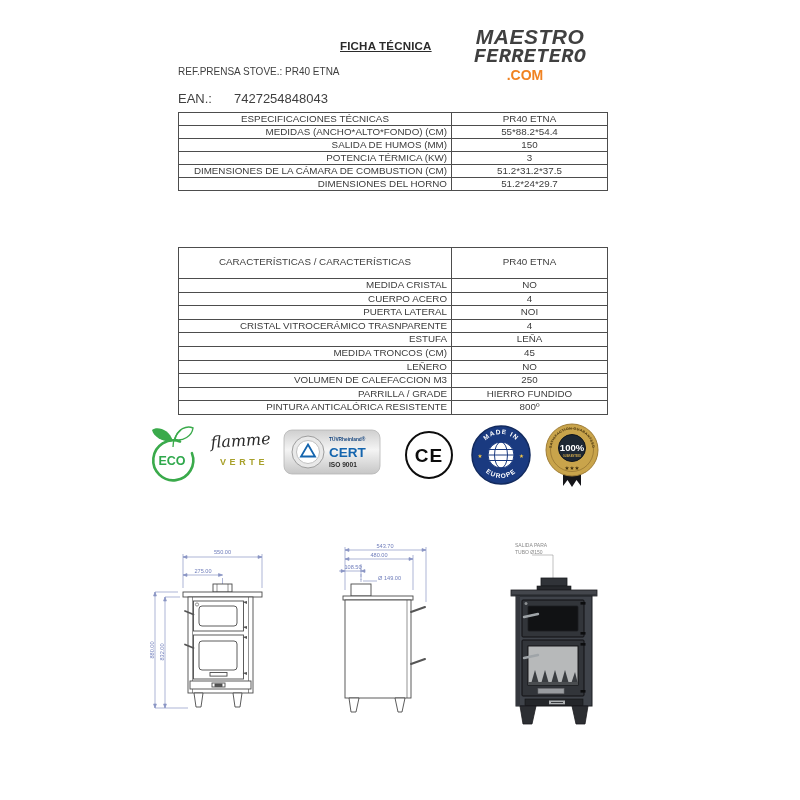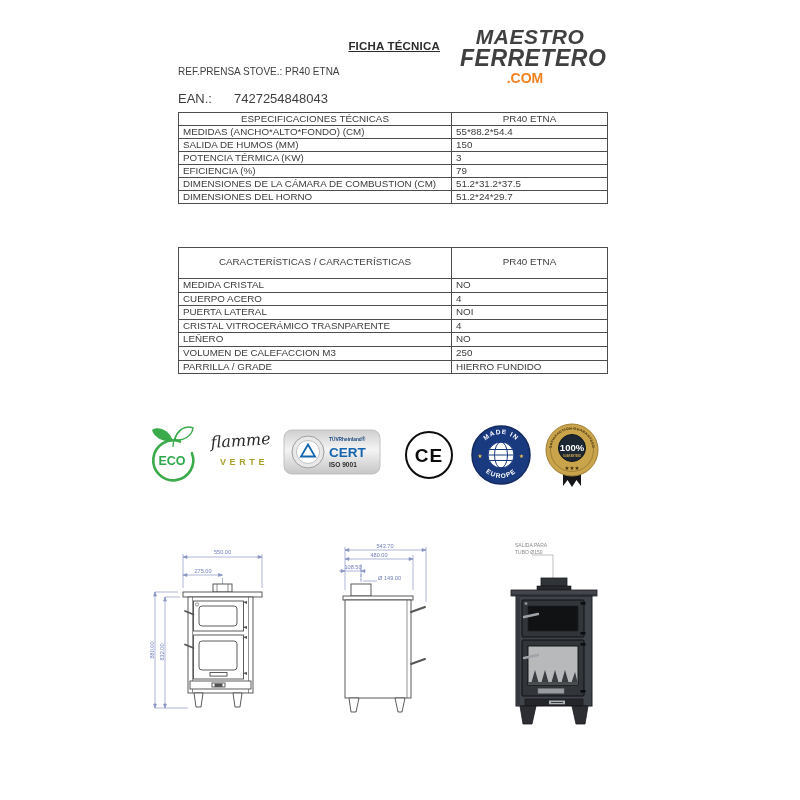--- a/index.html
+++ b/index.html
@@ -1,39 +1,39 @@
 <!DOCTYPE html>
 <html><head>
 <meta charset="utf-8">
 <style>
   html,body{margin:0;padding:0;background:#fff;}
   #page{position:relative;width:800px;height:800px;background:#ffffff;overflow:hidden;
         font-family:"Liberation Sans",sans-serif;color:#3a3a3a;}
   .abs{position:absolute;}
   
-  .title{left:340px;top:40px;width:100px;text-align:right;font-size:11.5px;font-weight:bold;
+  .title{left:340px;top:40px;width:100px;text-align:left;font-size:11.5px;font-weight:bold;
          color:#2b2b2b;text-decoration:underline;letter-spacing:.2px;}
   .brand{left:460px;top:26px;width:140px;text-align:center;line-height:1;}
   .brand .b1,.brand .b2{font-size:21px;font-weight:bold;font-style:italic;color:#404040;letter-spacing:.5px;}
-  .brand .b2{font-size:23px;}
+  .brand .b2{font-size:20px;font-family:Liberation Mono, monospace;}
   .brand .b3{font-size:14px;font-weight:bold;color:#f08221;text-align:center;padding-right:10px;margin-top:1px;}
   .refline{left:178px;top:66px;font-size:10px;color:#3f3f3f;}
   .eanline{left:178px;top:91px;font-size:13px;color:#3f3f3f;}
   .eanline .v{margin-left:22px;}
   
   table.spec{position:absolute;border-collapse:collapse;table-layout:fixed;width:415px;
              font-size:9.8px;color:#3c3c3c;}
   table.spec td{border:1px solid #4d4d4d;padding:0 4px;white-space:nowrap;overflow:hidden;}
   .t1{left:178px;top:112px;}
   .t2{left:178px;top:247px;}
   .t1 td{height:12px;line-height:12px;margin-left:48px;}
   .t2 td{height:12.6px;line-height:12.6px;}
   .t2 tr.hdr td{height:27px;line-height:22px;vertical-align:top;padding-top:3px;}
-  td.c0{width:264px;}
-  td.c1{width:147px;}
+  td.c0{width:264px;text-align:right;}
+  td.c1{width:147px;text-align:center;}
   tr.hdr td{text-align:center;}
   
   svg text{font-family:"Liberation Sans",sans-serif;}
   .dimtxt{fill:#6f7dbb;font-size:5.6px;}
   .script{font-family:"DejaVu Serif",serif;font-style:italic;}
 </style>
 </head>
 <body>
 
 <div id="page">
@@ -61,24 +61,20 @@
         </tr>
     <tr>
           <td class="c0">SALIDA DE HUMOS (MM)</td>
           <td class="c1">150</td>
         </tr>
     <tr>
           <td class="c0">POTENCIA TÉRMICA (KW)</td>
           <td class="c1">3</td>
         </tr>
     <tr>
-          <td class="c0">EFICIENCIA (%)</td>
-          <td class="c1">79</td>
-        </tr>
-    <tr>
           <td class="c0">DIMENSIONES DE LA CÁMARA DE COMBUSTION (CM)</td>
           <td class="c1">51.2*31.2*37.5</td>
         </tr>
     <tr>
           <td class="c0">DIMENSIONES DEL HORNO</td>
           <td class="c1">51.2*24*29.7</td>
         </tr>
   </tbody>
     </table>
 
@@ -98,30 +94,42 @@
         </tr>
     <tr>
           <td class="c0">PUERTA LATERAL</td>
           <td class="c1">NOI</td>
         </tr>
     <tr>
           <td class="c0">CRISTAL VITROCERÁMICO TRASNPARENTE</td>
           <td class="c1">4</td>
         </tr>
     <tr>
+          <td class="c0">ESTUFA</td>
+          <td class="c1">LEÑA</td>
+        </tr>
+    <tr>
+          <td class="c0">MEDIDA TRONCOS (CM)</td>
+          <td class="c1">45</td>
+        </tr>
+    <tr>
           <td class="c0">LEÑERO</td>
           <td class="c1">NO</td>
         </tr>
     <tr>
           <td class="c0">VOLUMEN DE CALEFACCION M3</td>
           <td class="c1">250</td>
         </tr>
     <tr>
           <td class="c0">PARRILLA / GRADE</td>
           <td class="c1">HIERRO FUNDIDO</td>
+        </tr>
+    <tr>
+          <td class="c0">PINTURA ANTICALÓRICA RESISTENTE</td>
+          <td class="c1">800º</td>
         </tr>
   </tbody>
     </table>
 
   <svg class="abs" style="left:143px;top:424px;" width="60" height="62" viewBox="0 0 60 62">
     <path d="M 37,17.5 A 20,20 0 1 0 48.9,29.1" fill="none" stroke="#3aaa4b" stroke-width="2.6" stroke-linecap="round"></path>
     <path d="M30,17 C26,5 14,2 9,6 C11,14 22,19 30,17 Z" fill="#3aaa4b"></path>
     <path d="M32,15.5 C34,5 44,1 50,4 C49,12 40,17.5 32,15.5 Z" fill="#ffffff" stroke="#3aaa4b" stroke-width="1.4"></path>
     <path d="M30,23 C30,17 33,10 38,6" fill="none" stroke="#3aaa4b" stroke-width="1.3"></path>
     <text x="29" y="41" text-anchor="middle" font-size="12.5" font-weight="bold" fill="#2fa84c">ECO</text>

